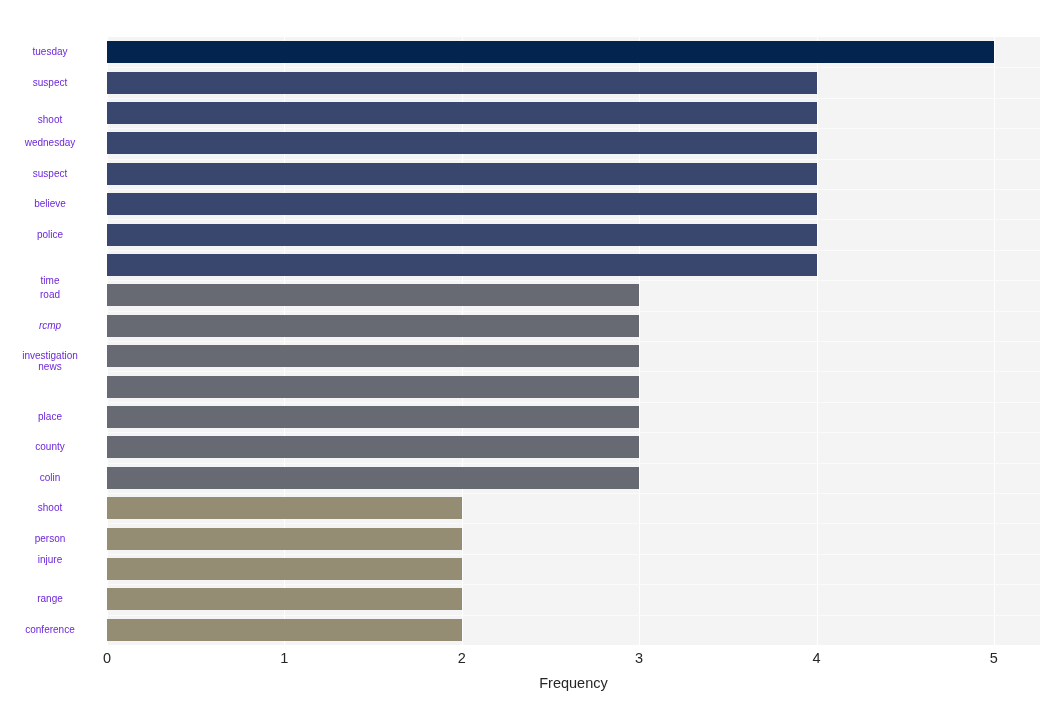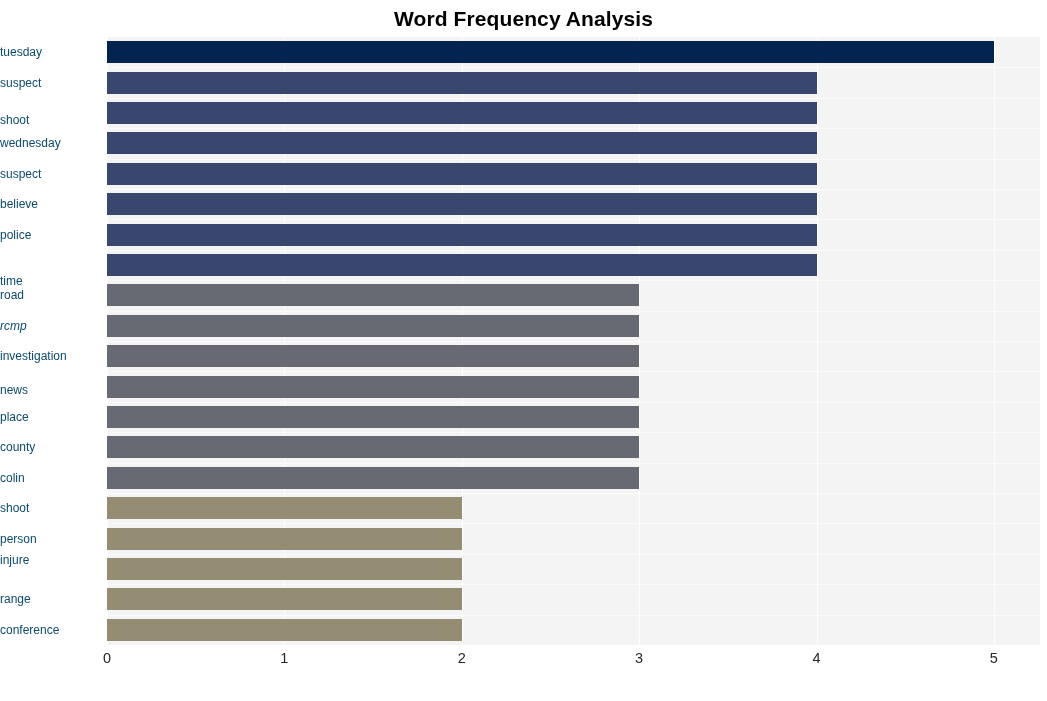--- a/index.html
+++ b/index.html
@@ -68,23 +68,23 @@
     position: absolute;
     left: 0;
     top: 37px;
     width: 100px;
     height: 608px;
   }
   .ylabel {
     position: absolute;
     right: 0;
     width: 100px;
-    text-align: left;
-    font-size: 12px;
-    color: #0c4a6e;
+    text-align: center;
+    font-size: 10px;
+    color: #6d28d9;
     line-height: 22px;
     height: 22px;
     white-space: nowrap;
   }
   
   #xticks {
     position: absolute;
     left: 0;
     top: 645px;
     width: 1047px;
@@ -110,21 +110,20 @@
     color: #262626;
     line-height: 18px;
     white-space: nowrap;
   }
 </style>
 </head>
 <body>
 
 <div id="figure">
 
-  <div id="chart-title">Word Frequency Analysis</div>
 
   <div id="plot-area">
     <div id="gridlines">
         <div class="vgrid" style="left: 0px;"></div>
         <div class="vgrid" style="left: 177.376px;"></div>
         <div class="vgrid" style="left: 354.753px;"></div>
         <div class="vgrid" style="left: 532.129px;"></div>
         <div class="vgrid" style="left: 709.506px;"></div>
         <div class="vgrid" style="left: 886.882px;"></div>
         <div class="hgrid" style="top: 30px;"></div>
@@ -176,34 +175,35 @@
       <div class="ylabel" style="top: 34.6px;">suspect</div>
       <div class="ylabel" style="top: 72px;">shoot</div>
       <div class="ylabel" style="top: 95.4px;">wednesday</div>
       <div class="ylabel" style="top: 125.8px;">suspect</div>
       <div class="ylabel" style="top: 156.2px;">believe</div>
       <div class="ylabel" style="top: 186.6px;">police</div>
       <div class="ylabel" style="top: 233px;">time</div>
       <div class="ylabel" style="top: 247.4px;">road</div>
       <div class="ylabel" style="top: 277.8px; font-style: italic;">rcmp</div>
       <div class="ylabel" style="top: 308.2px;">investigation</div>
-      <div class="ylabel" style="top: 342px;">news</div>
+      <div class="ylabel" style="top: 319px;">news</div>
       <div class="ylabel" style="top: 369px;">place</div>
       <div class="ylabel" style="top: 399.4px;">county</div>
       <div class="ylabel" style="top: 429.8px; padding-left: 8px;">colin</div>
       <div class="ylabel" style="top: 460.2px;">shoot</div>
       <div class="ylabel" style="top: 490.6px;">person</div>
       <div class="ylabel" style="top: 512px;">injure</div>
       <div class="ylabel" style="top: 551.4px; padding-left: 21px;">range</div>
       <div class="ylabel" style="top: 581.8px;">conference</div>
     </div>
 
   <div id="xticks">
       <div class="xtick" style="left: 107px;">0</div>
       <div class="xtick" style="left: 284.376px;">1</div>
       <div class="xtick" style="left: 461.753px;">2</div>
       <div class="xtick" style="left: 639.129px;">3</div>
       <div class="xtick" style="left: 816.506px;">4</div>
       <div class="xtick" style="left: 993.882px;">5</div>
     </div>
 
+  <div id="xaxis-label">Frequency</div>
 
 </div>
 
 </body></html>

